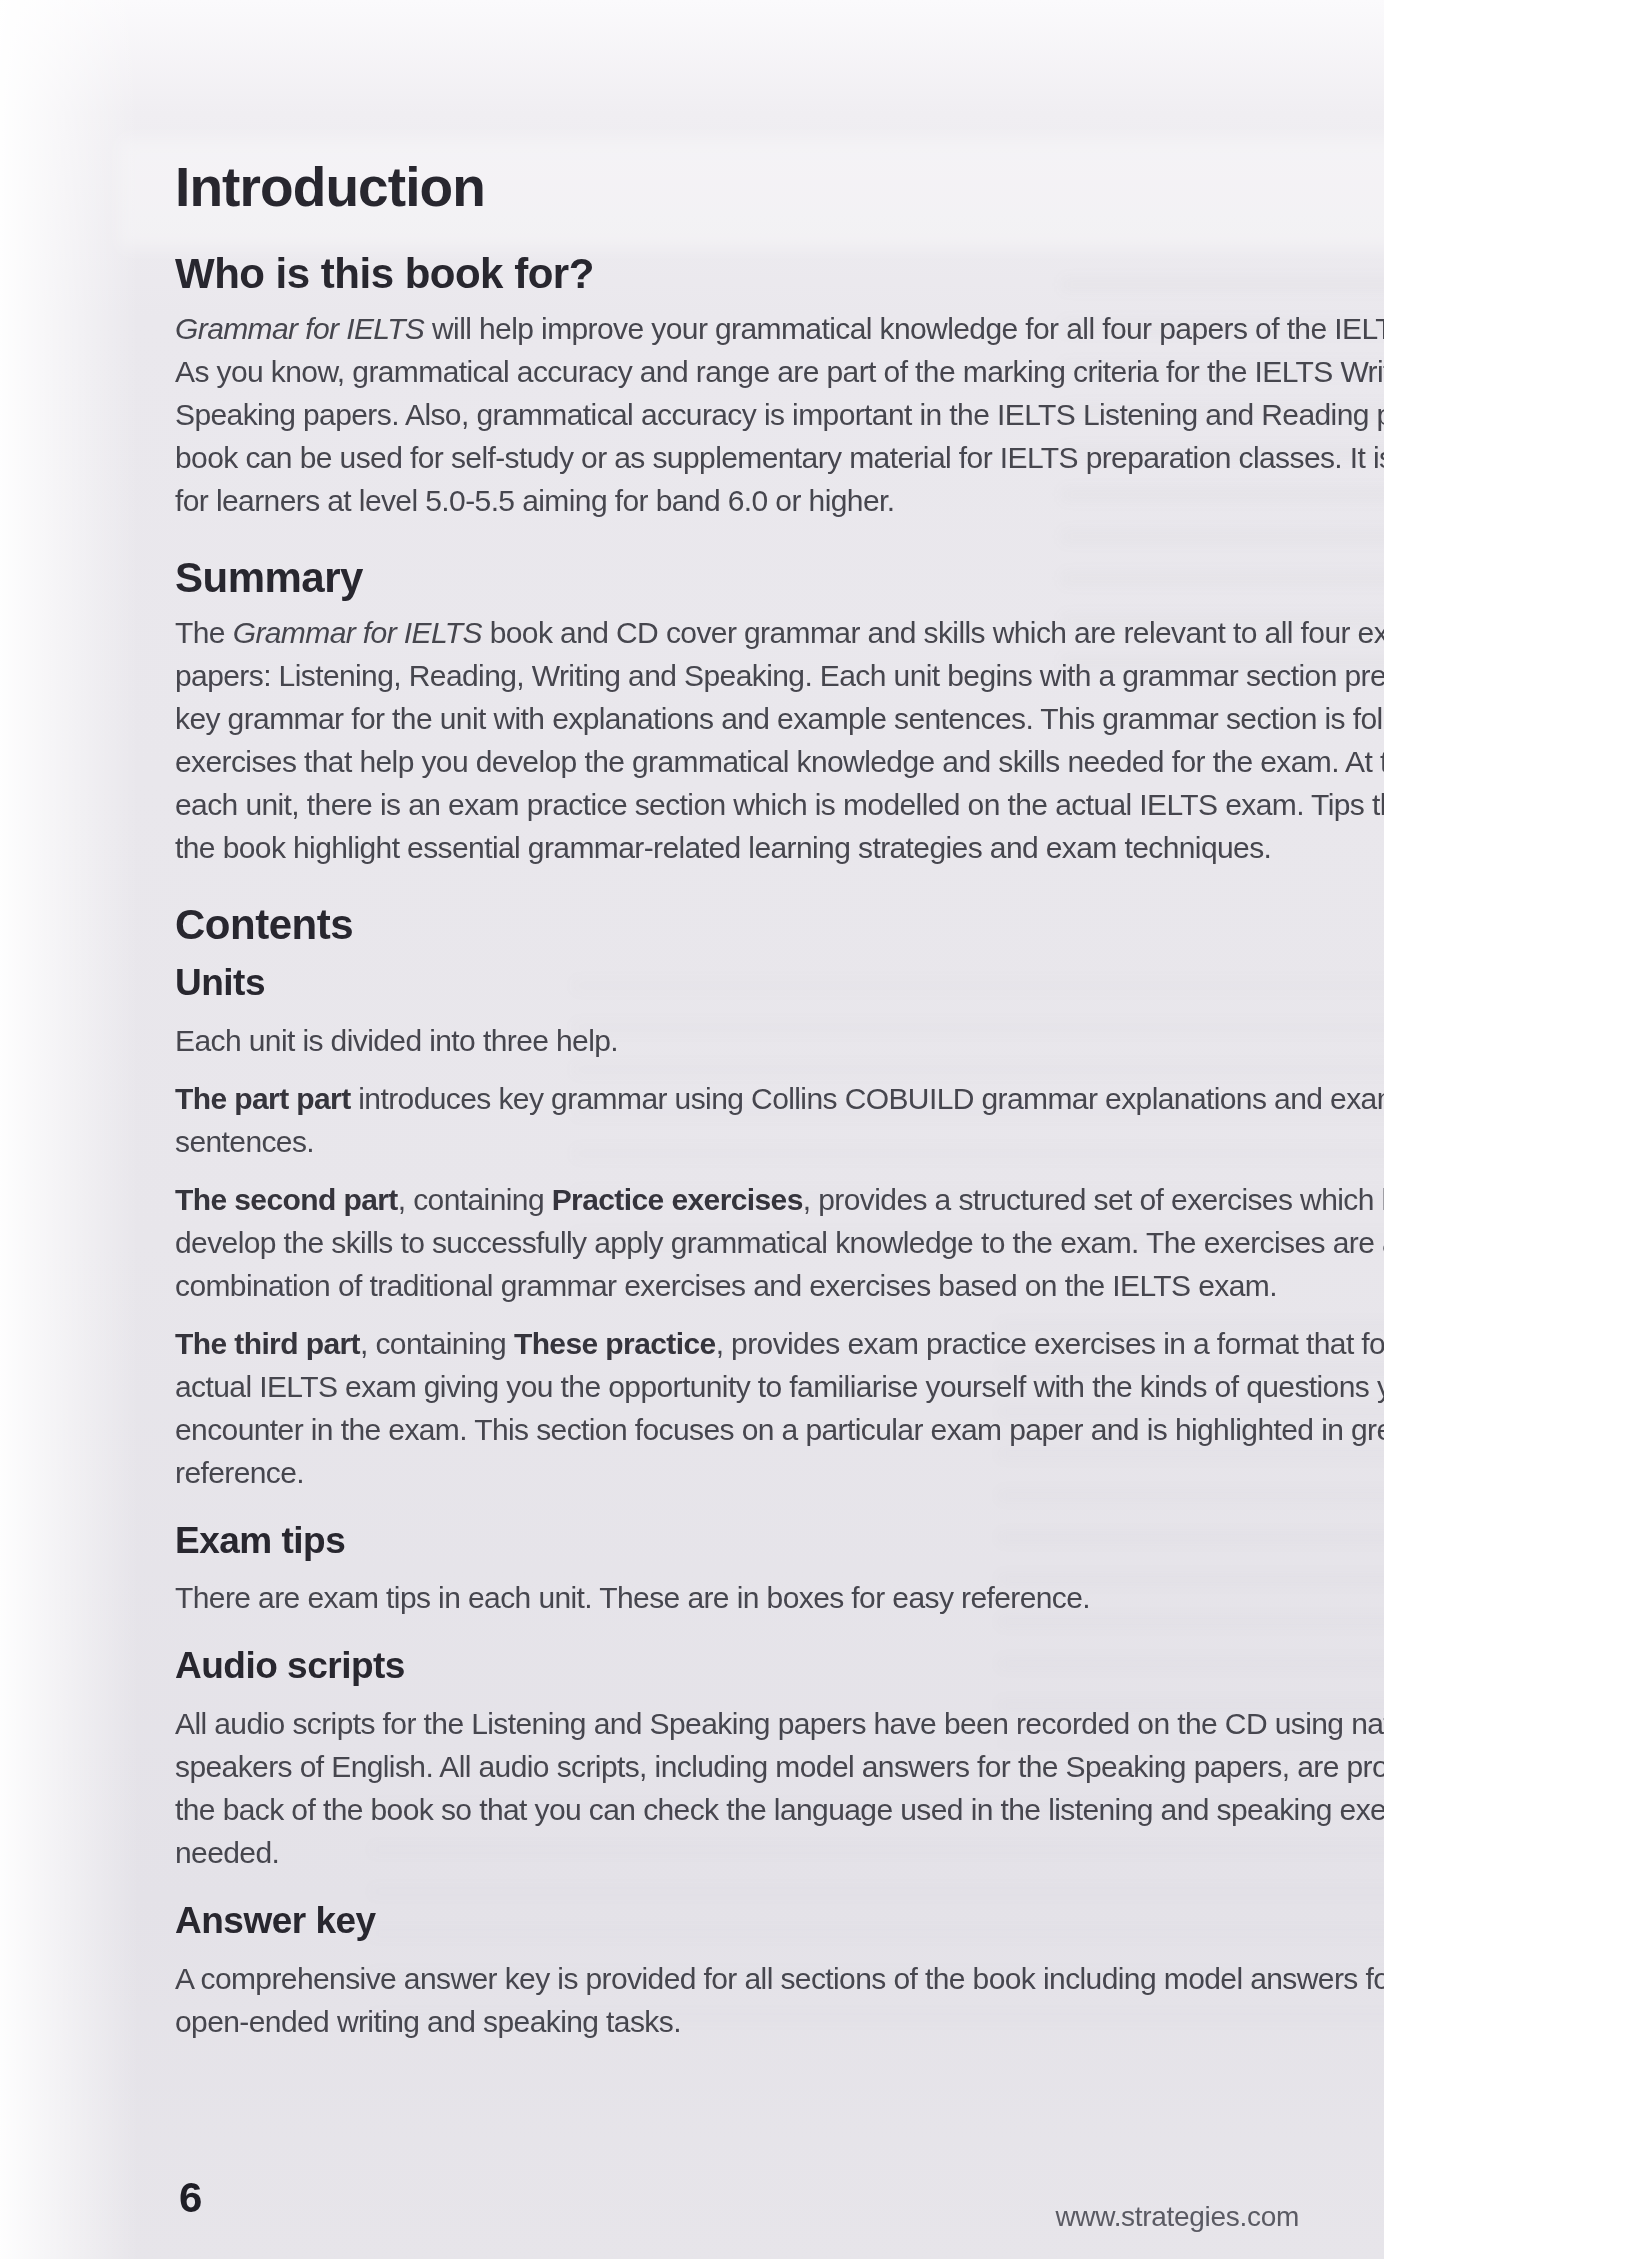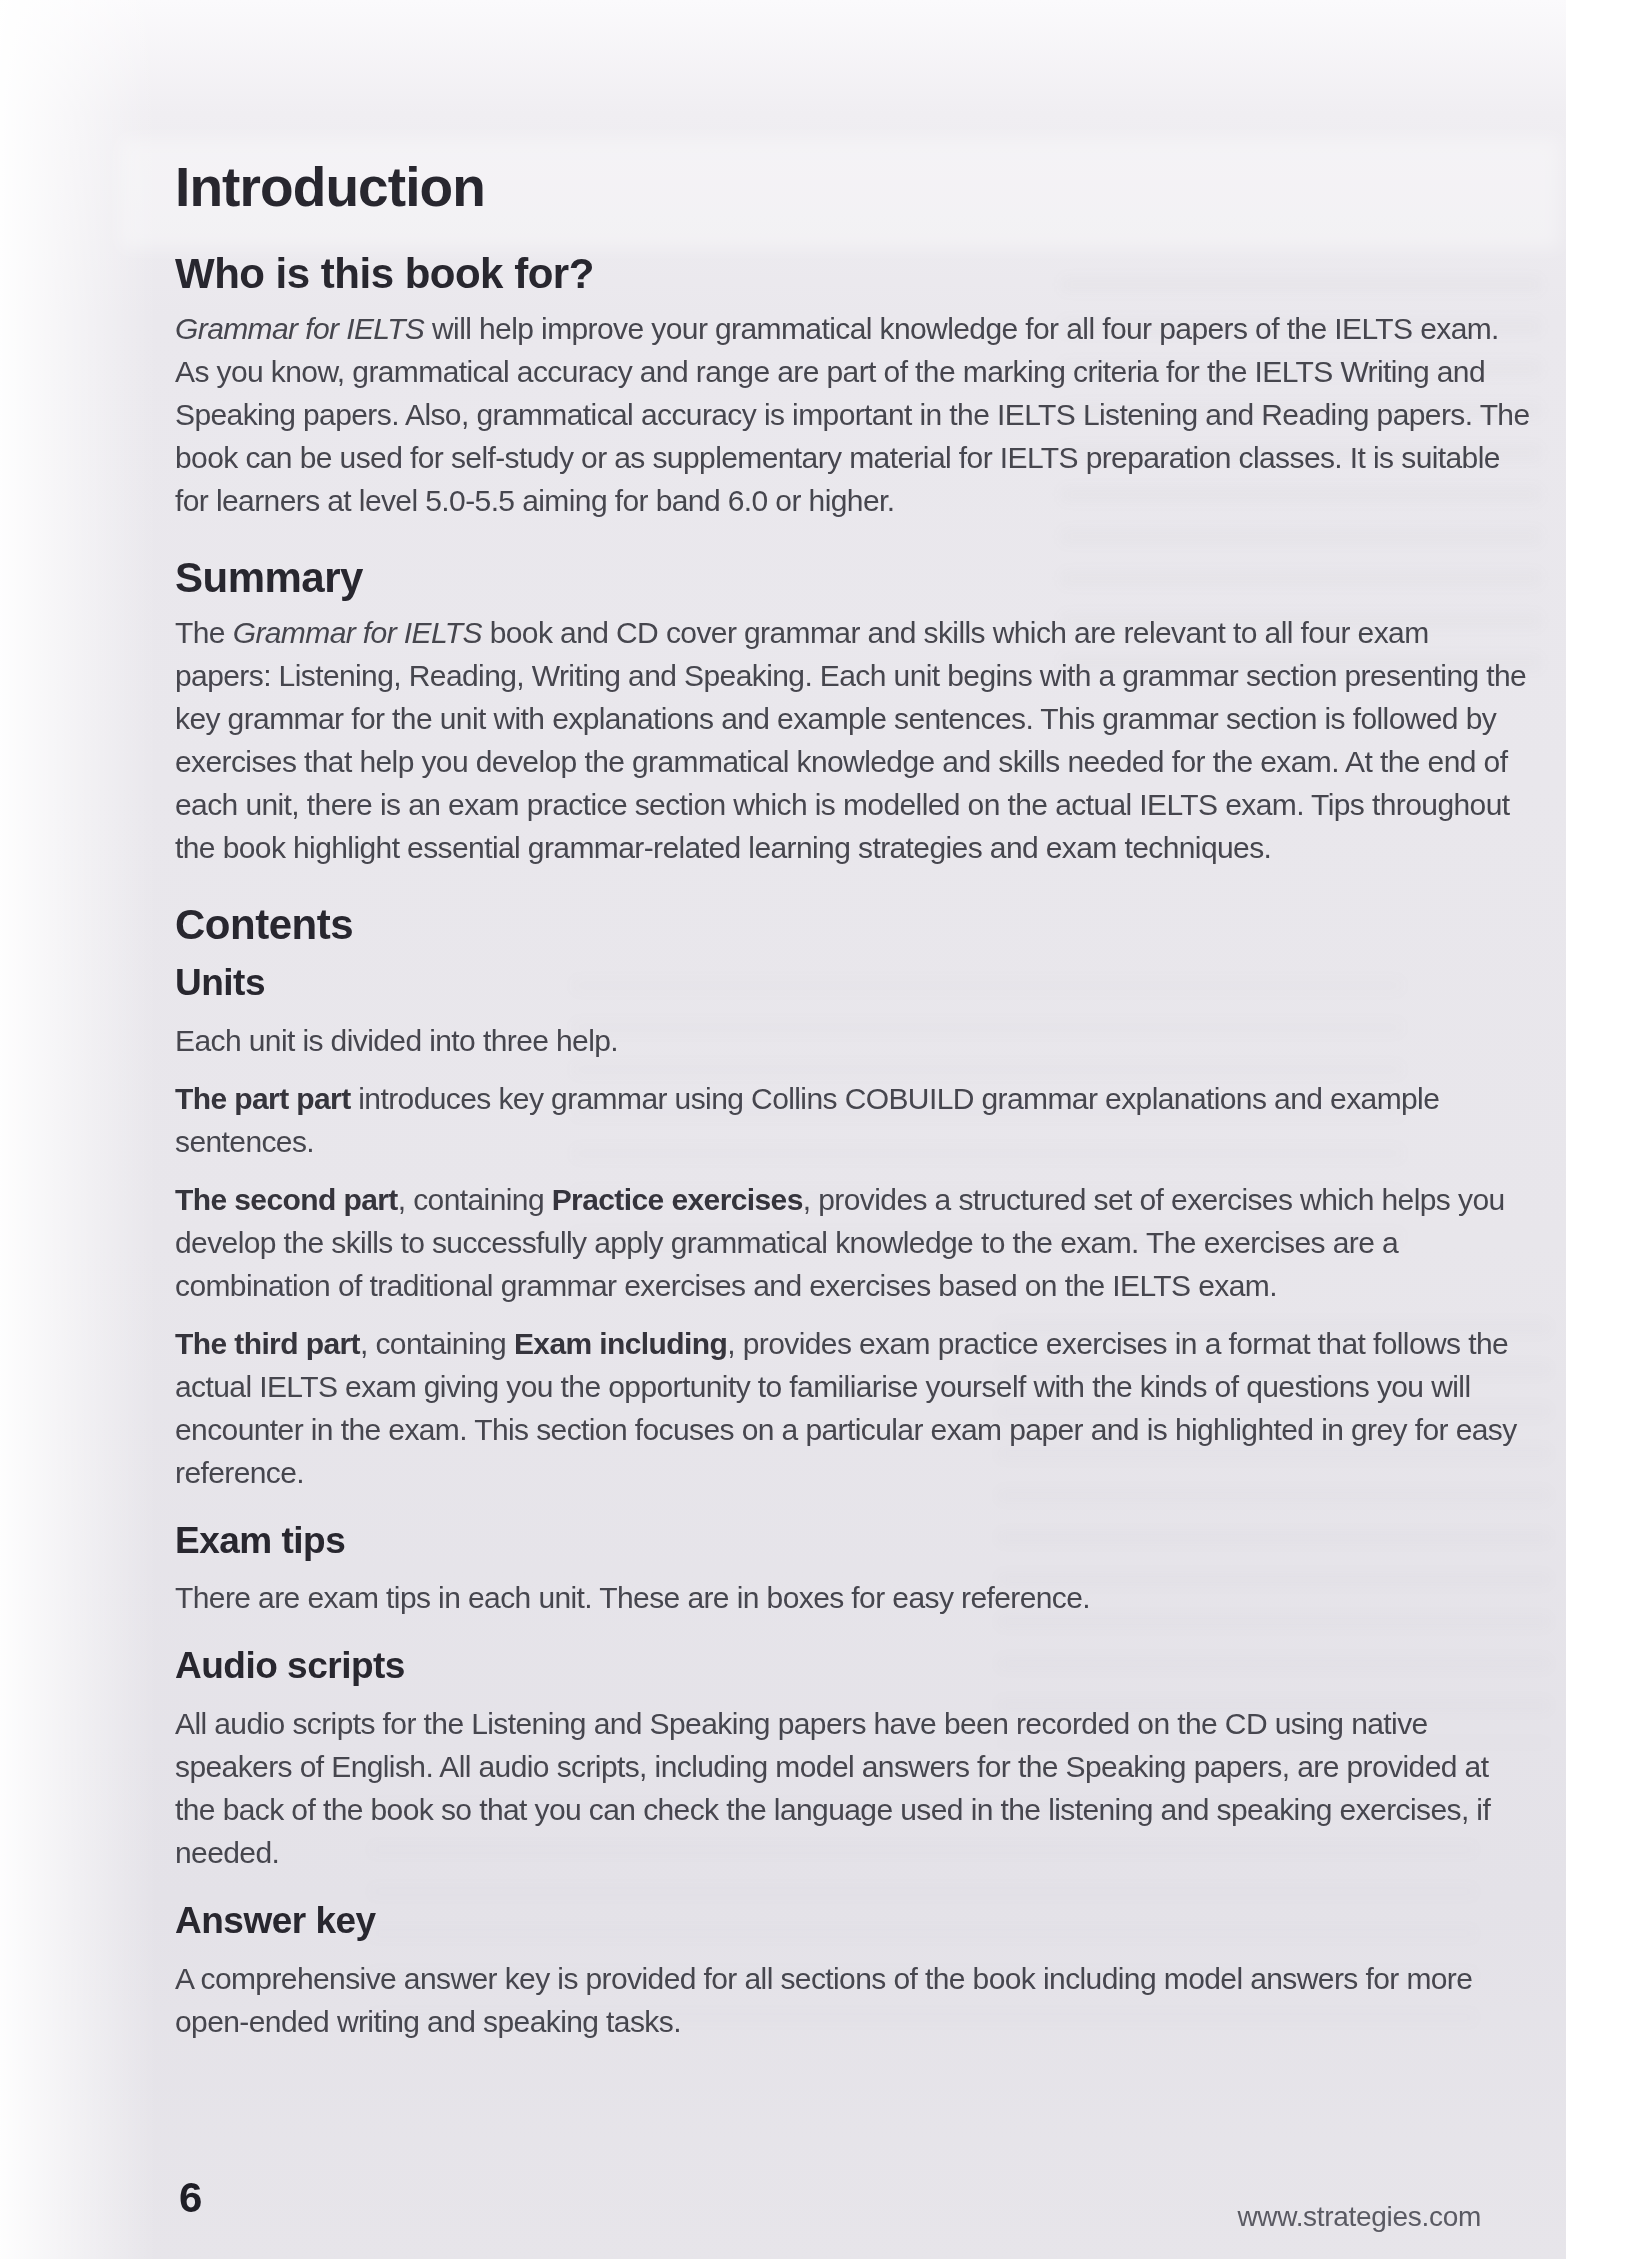--- a/index.html
+++ b/index.html
@@ -2,21 +2,21 @@
 <html style="font-size:14.8px"><head>
 <meta charset="utf-8">
 <style>
   html, body {
     margin: 0;
     padding: 0;
     background: #ffffff;
   }
   .page {
     position: relative;
-    width: 1566px;
+    width: 1384px;
     height: 2259px;
     overflow: hidden;
     font-family: "Liberation Sans", sans-serif;
     background:
       linear-gradient(90deg, rgba(255,255,255,0.95) 0%, rgba(255,255,255,0) 10%),
       linear-gradient(180deg, #fbfafc 0%, #f0eef2 5%, #eae8ed 14%, #e8e6eb 55%, #e4e2e8 84%, #e7e5ea 100%);
   }
   
   .bleed {
     position: absolute;
@@ -115,21 +115,21 @@
       <h2>Summary</h2>
       <p><span>The </span><em>Grammar for IELTS</em><span> book and CD cover grammar and skills which are relevant to all four exam papers: Listening, Reading, Writing and Speaking. Each unit begins with a grammar section presenting the key grammar for the unit with explanations and example sentences. This grammar section is followed by exercises that help you develop the grammatical knowledge and skills needed for the exam. At the end of each unit, there is an exam practice section which is modelled on the actual IELTS exam. Tips throughout the book highlight essential grammar-related learning strategies and exam techniques.</span></p>
     </section>
 
     <section>
       <h2>Contents</h2>
       <h3>Units</h3>
       <p>Each unit is divided into three help.</p>
       <p><strong>The part part</strong><span> introduces key grammar using Collins COBUILD grammar explanations and example sentences.</span></p>
       <p><strong>The second part</strong><span>, containing </span><strong>Practice exercises</strong><span>, provides a structured set of exercises which helps you develop the skills to successfully apply grammatical knowledge to the exam. The exercises are a combination of traditional grammar exercises and exercises based on the IELTS exam.</span></p>
-      <p><strong>The third part</strong><span>, containing </span><strong>Exam including</strong><span>, provides exam practice exercises in a format that follows the actual IELTS exam giving you the opportunity to familiarise yourself with the kinds of questions you will encounter in the exam. This section focuses on a particular exam paper and is highlighted in grey for easy reference.</span></p>
+      <p><strong>The third part</strong><span>, containing </span><strong>These practice</strong><span>, provides exam practice exercises in a format that follows the actual IELTS exam giving you the opportunity to familiarise yourself with the kinds of questions you will encounter in the exam. This section focuses on a particular exam paper and is highlighted in grey for easy reference.</span></p>
     </section>
 
     <section>
       <h3>Exam tips</h3>
       <p>There are exam tips in each unit. These are in boxes for easy reference.</p>
     </section>
 
     <section>
       <h3>Audio scripts</h3>
       <p>All audio scripts for the Listening and Speaking papers have been recorded on the CD using native speakers of English. All audio scripts, including model answers for the Speaking papers, are provided at the back of the book so that you can check the language used in the listening and speaking exercises, if needed.</p>

